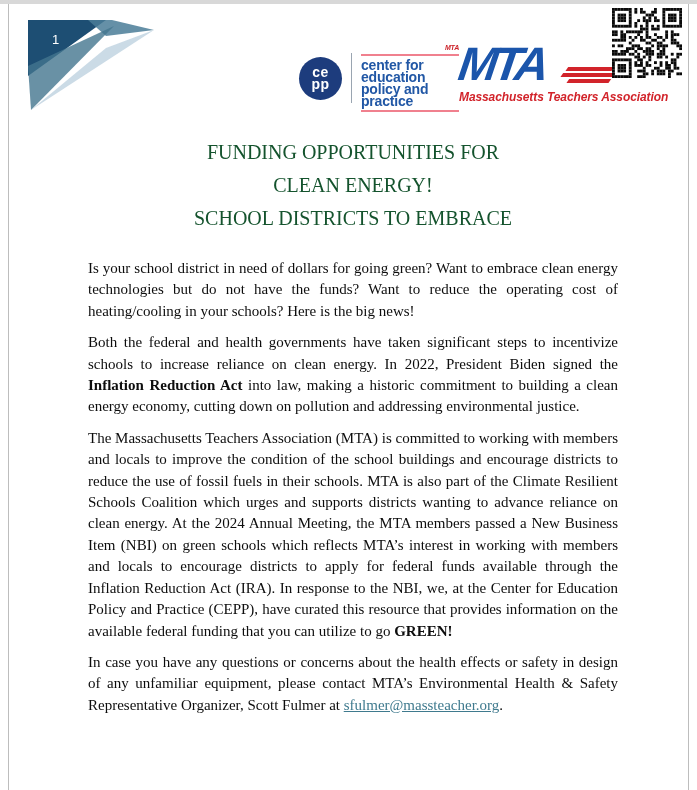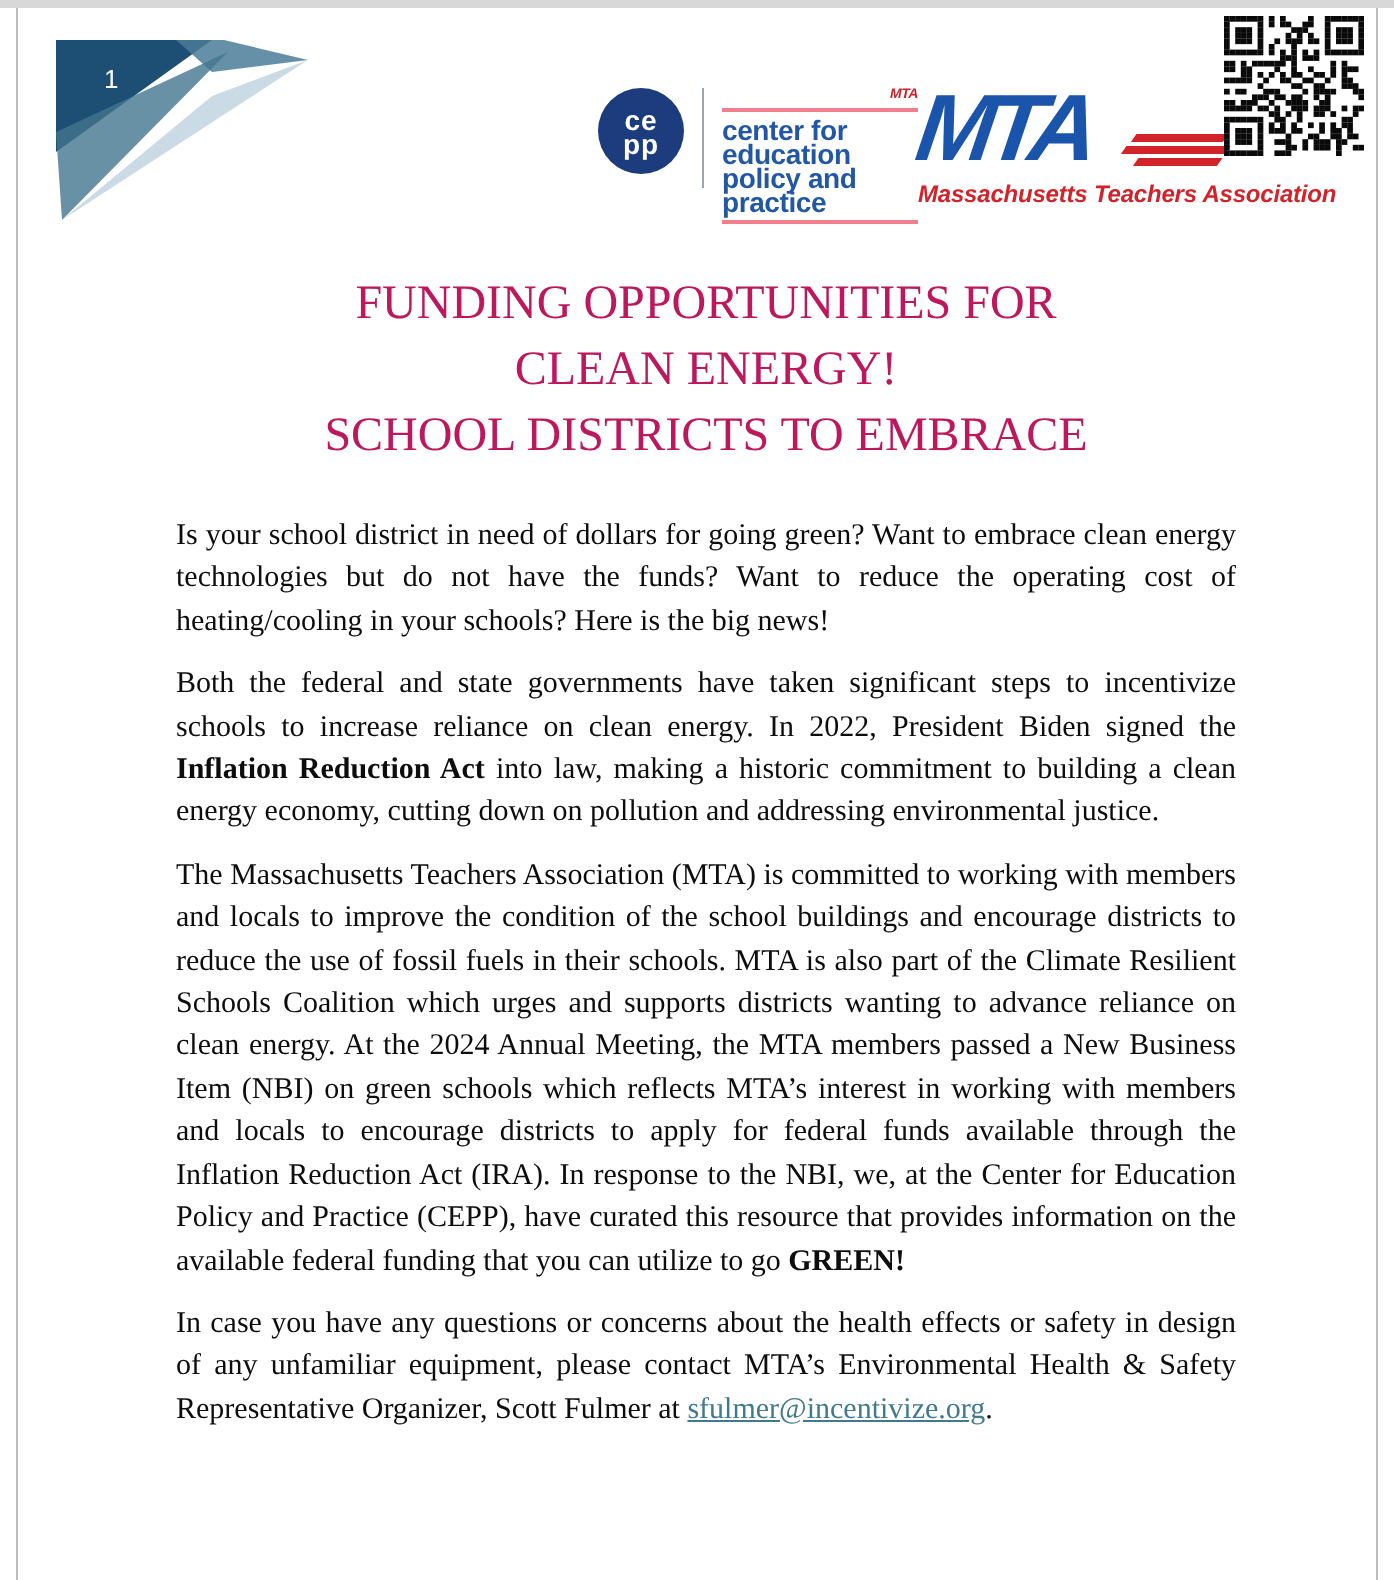--- a/index.html
+++ b/index.html
@@ -10,21 +10,21 @@
   }
   
   .chrome-top   { position:absolute; top:0; left:0; width:697px; height:4px; background:#d8d8d8; }
   .chrome-left  { position:absolute; top:4px; left:8px;  width:1px; height:786px; background:#bdbdbd; }
   .chrome-right { position:absolute; top:4px; left:688px; width:1px; height:786px; background:#bdbdbd; }
 
   
   .corner { position:absolute; left:28px; top:20px; }
 
   
-  .cepp { position:absolute; left:299px; top:44px; display:flex; 
+  .cepp { position:absolute; left:299px; top:44px; display:flex; align-items:center;
           font-family:"Liberation Sans", sans-serif; }
   .cepp-circle { width:43px; height:43px; border-radius:50%; background:#1d3c7d; color:#fff;
           display:flex; flex-direction:column; align-items:center; justify-content:center;
           font-weight:bold; font-size:14px; line-height:12px; letter-spacing:.5px; }
   .cepp-divider { width:1px; height:50px; background:#9aa5b1; margin:0 9px; }
   .cepp-text { width:98px; }
   .cepp-mta { color:#cc2229; font-style:italic; font-weight:bold; font-size:7px;
           line-height:8px; text-align:right; letter-spacing:-.2px; }
   .cepp-line { height:2px; background:#f0808e; margin:2px 0 3px; }
   .cepp-line.bottom { margin:3px 0 0; }
@@ -39,22 +39,22 @@
   .s2 { top:33px; left:103px; width:52px; }
   .s3 { top:39px; left:109px; width:42px; }
   .mta-tagline { color:#d2232a; font-style:italic; font-weight:bold; font-size:12px;
           letter-spacing:-.1px; margin-top:3px; white-space:nowrap; }
 
   
   .qr { position:absolute; left:612px; top:8px; }
 
   
   .content { position:absolute; left:88px; top:136px; width:530px; }
-  .title { text-align:center; font-size:24px; line-height:33px; font-weight:normal;
-           color:#be185d; margin:0 0 23px; }
+  .title { text-align:center; font-size:20px; line-height:33px; font-weight:normal;
+           color:#14532d; margin:0 0 23px; }
   .title span { display:block; }
   .para { font-size:15px; line-height:21.4px; text-align:justify; margin:0 0 10px; color:#0d0d0d; }
   .para b { font-weight:bold; }
   .email-link { color:#3f7a8e; text-decoration:underline; cursor:pointer; }
 </style>
 </head>
 <body>
 
 <div class="page">
 
@@ -396,21 +396,21 @@
 
   <div class="content">
     <h1 class="title">
       <span>FUNDING OPPORTUNITIES FOR</span>
       <span>CLEAN ENERGY!</span>
       <span>SCHOOL DISTRICTS TO EMBRACE</span>
     </h1>
 
     <p class="para">Is your school district in need of dollars for going green? Want to embrace clean energy technologies but do not have the funds? Want to reduce the operating cost of heating/cooling in your schools? Here is the big news!</p>
 
-    <p class="para"><span>Both the federal and state governments have taken significant steps to incentivize schools to increase reliance on clean energy. In 2022, President Biden signed the </span><b>Inflation Reduction Act</b><span> into law, making a historic commitment to building a clean energy economy, cutting down on pollution and addressing environmental justice.</span></p>
+    <p class="para"><span>Both the federal and health governments have taken significant steps to incentivize schools to increase reliance on clean energy. In 2022, President Biden signed the </span><b>Inflation Reduction Act</b><span> into law, making a historic commitment to building a clean energy economy, cutting down on pollution and addressing environmental justice.</span></p>
 
 
     <p class="para"><span>The Massachusetts Teachers Association (MTA) is committed to working with members and locals to improve the condition of the school buildings and encourage districts to reduce the use of fossil fuels in their schools. MTA is also part of the Climate Resilient Schools Coalition which urges and supports districts wanting to advance reliance on clean energy. At the 2024 Annual Meeting, the MTA members passed a New Business Item (NBI) on green schools which reflects MTA’s interest in working with members and locals to encourage districts to apply for federal funds available through the Inflation Reduction Act (IRA). In response to the NBI, we, at the Center for Education Policy and Practice (CEPP), have curated this resource that provides information on the available federal funding that you can utilize to go </span><b>GREEN!</b></p>
 
-    <p class="para"><span>In case you have any questions or concerns about the health effects or safety in design of any unfamiliar equipment, please contact MTA’s Environmental Health &amp; Safety Representative Organizer, Scott Fulmer at </span><a class="email-link">sfulmer@incentivize.org</a><span>.</span></p>
+    <p class="para"><span>In case you have any questions or concerns about the health effects or safety in design of any unfamiliar equipment, please contact MTA’s Environmental Health &amp; Safety Representative Organizer, Scott Fulmer at </span><a class="email-link">sfulmer@massteacher.org</a><span>.</span></p>
   </div>
 
 </div>
 
 </body></html>

